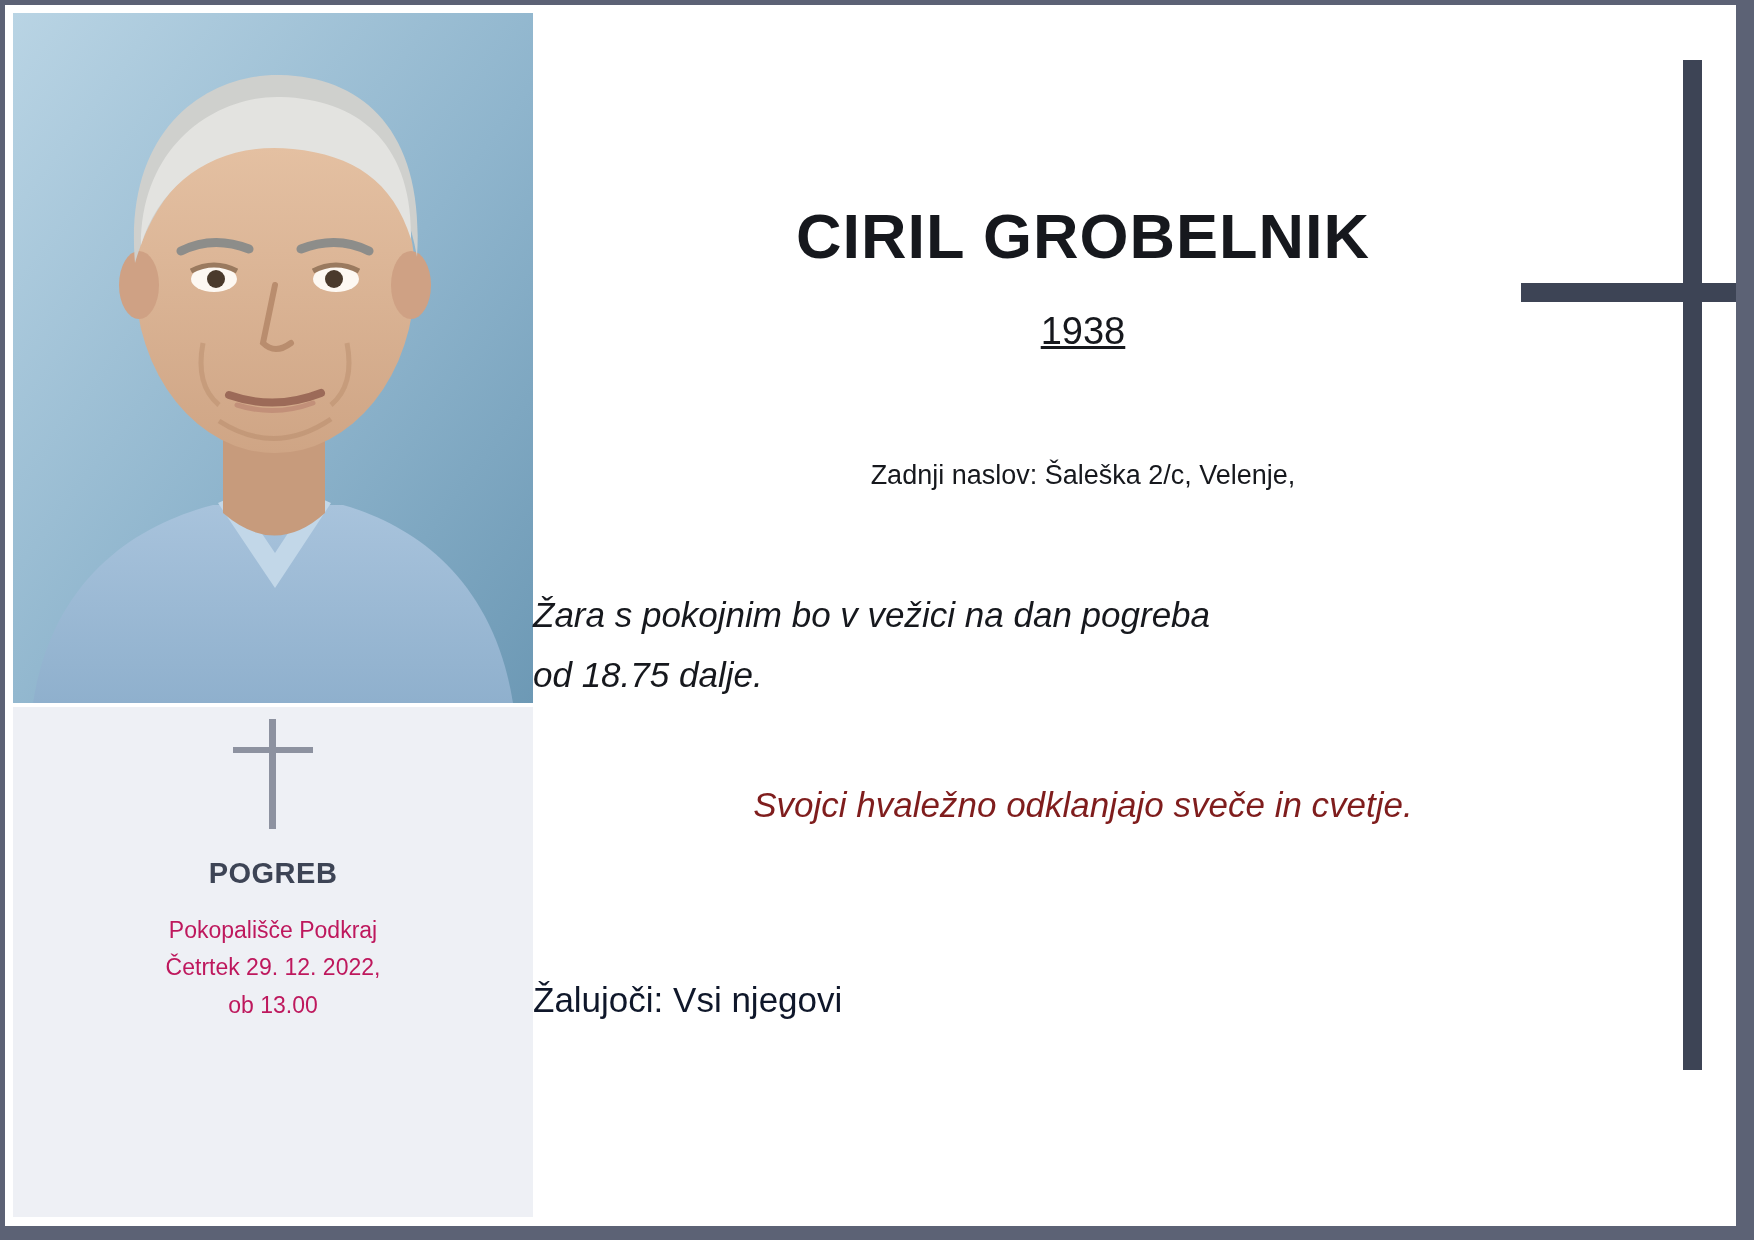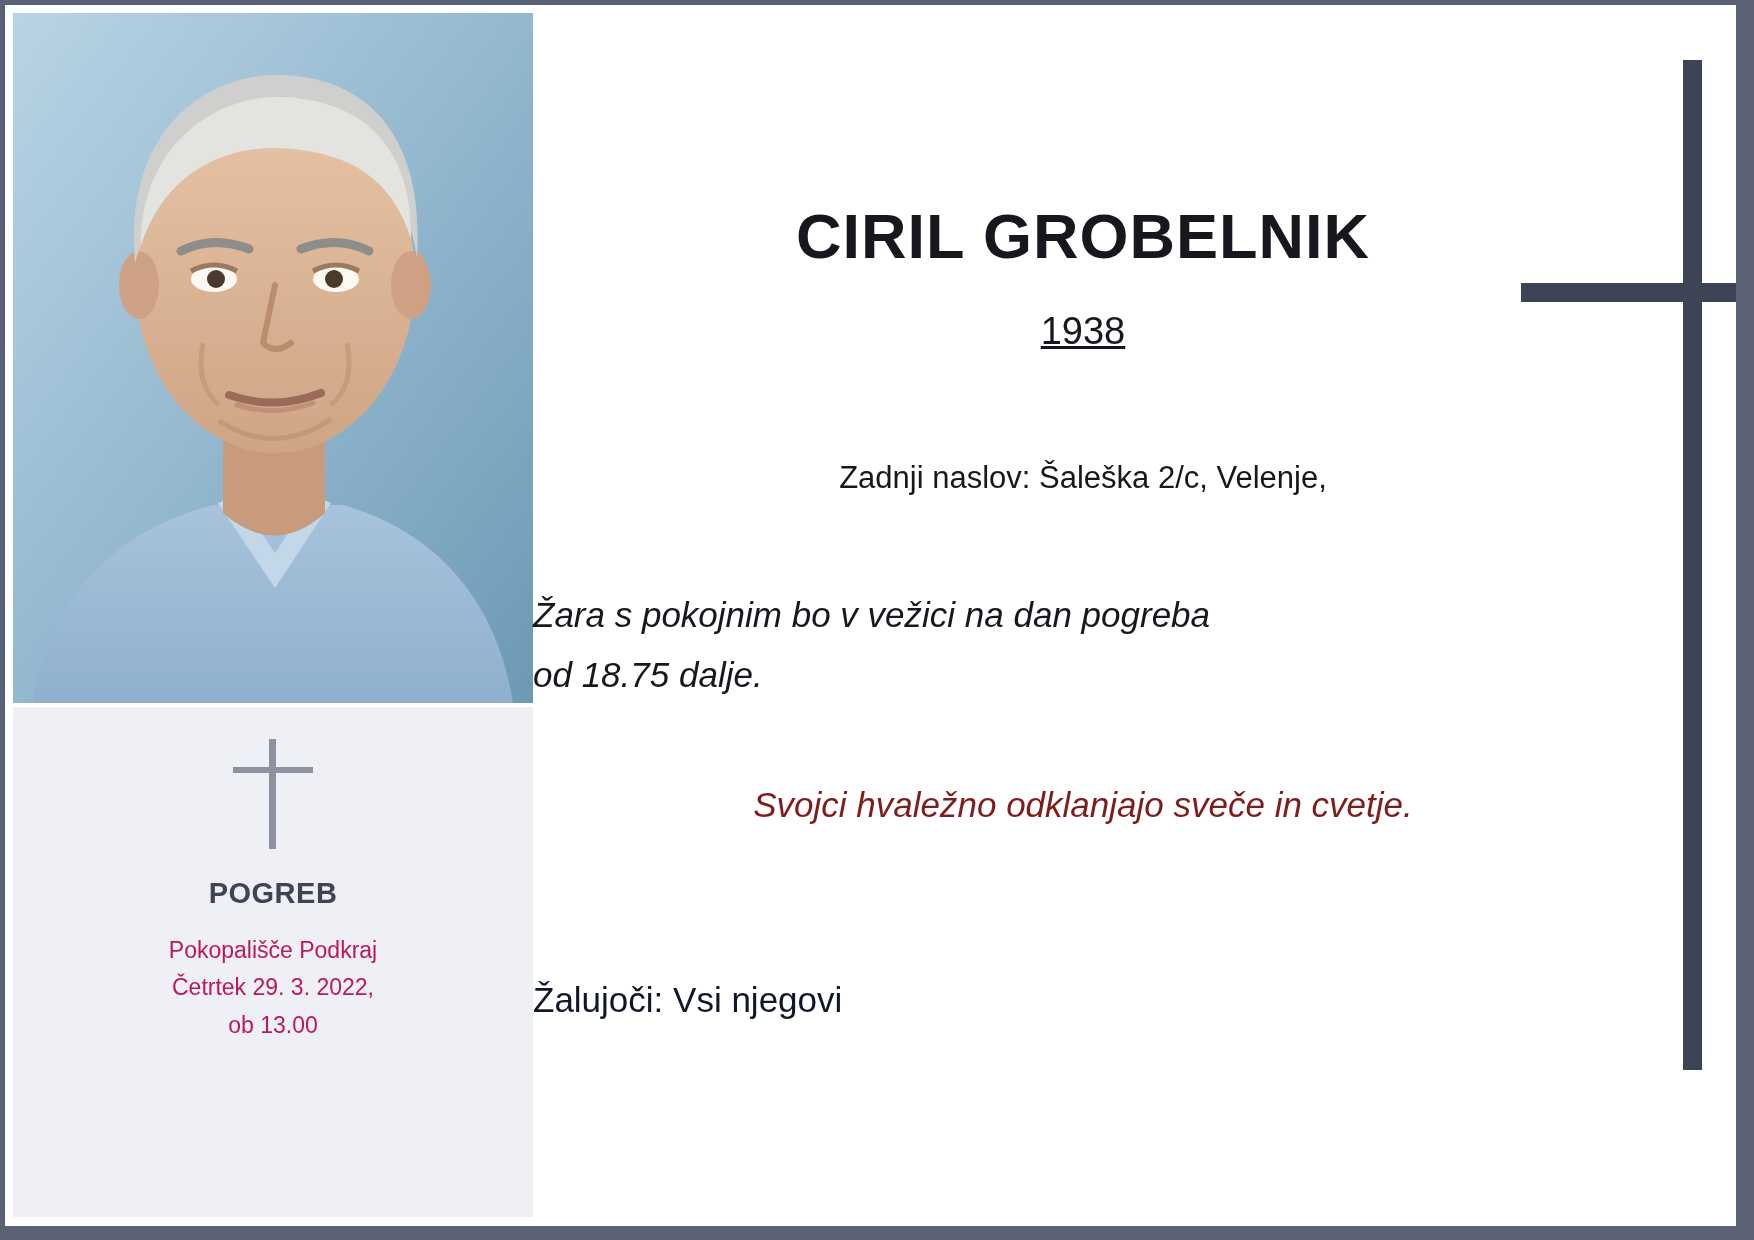--- a/index.html
+++ b/index.html
@@ -60,21 +60,21 @@
 
   .funeral-box {
     position: absolute;
     left: 0;
     top: 702px;
     width: 520px;
     height: 510px;
     background: #eef0f5;
     text-align: center;
     box-sizing: border-box;
-    padding-top: 32px;
+    padding-top: 12px;
   }
 
   .small-cross {
     margin: 0 auto 28px auto;
     width: 120px;
     height: 110px;
   }
 
   .funeral-heading {
     font-size: 29px;
@@ -122,21 +122,21 @@
     color: #16181d;
     text-decoration: underline;
   }
 
   .address {
     position: absolute;
     top: 455px;
     left: 0;
     width: 1100px;
     text-align: center;
-    font-size: 31px;
+    font-size: 27px;
     color: #16181d;
   }
 
   .urn {
     position: absolute;
     top: 580px;
     left: 0;
     width: 1100px;
     text-align: left;
     font-size: 35px;
@@ -249,21 +249,21 @@
 
       <div class="funeral-box">
         <div class="small-cross">
           <svg viewBox="0 0 120 110" xmlns="http://www.w3.org/2000/svg">
             <rect x="56" y="0" width="7" height="110" fill="#8d92a0"></rect>
             <rect x="20" y="28" width="80" height="6" fill="#8d92a0"></rect>
           </svg>
         </div>
         <div class="funeral-heading">POGREB</div>
         <div class="funeral-line">Pokopališče Podkraj</div>
-        <div class="funeral-line">Četrtek 29. 3. 2022,</div>
+        <div class="funeral-line">Četrtek 29. 12. 2022,</div>
         <div class="funeral-line">ob  13.00</div>
       </div>
     </div>
 
     <div class="main">
       <div class="name">CIRIL GROBELNIK</div>
       <div class="year">1938</div>
       <div class="address">Zadnji naslov: Šaleška 2/c, Velenje,</div>
       <div class="urn">
         <div>Žara  s pokojnim bo v vežici na dan pogreba</div>

